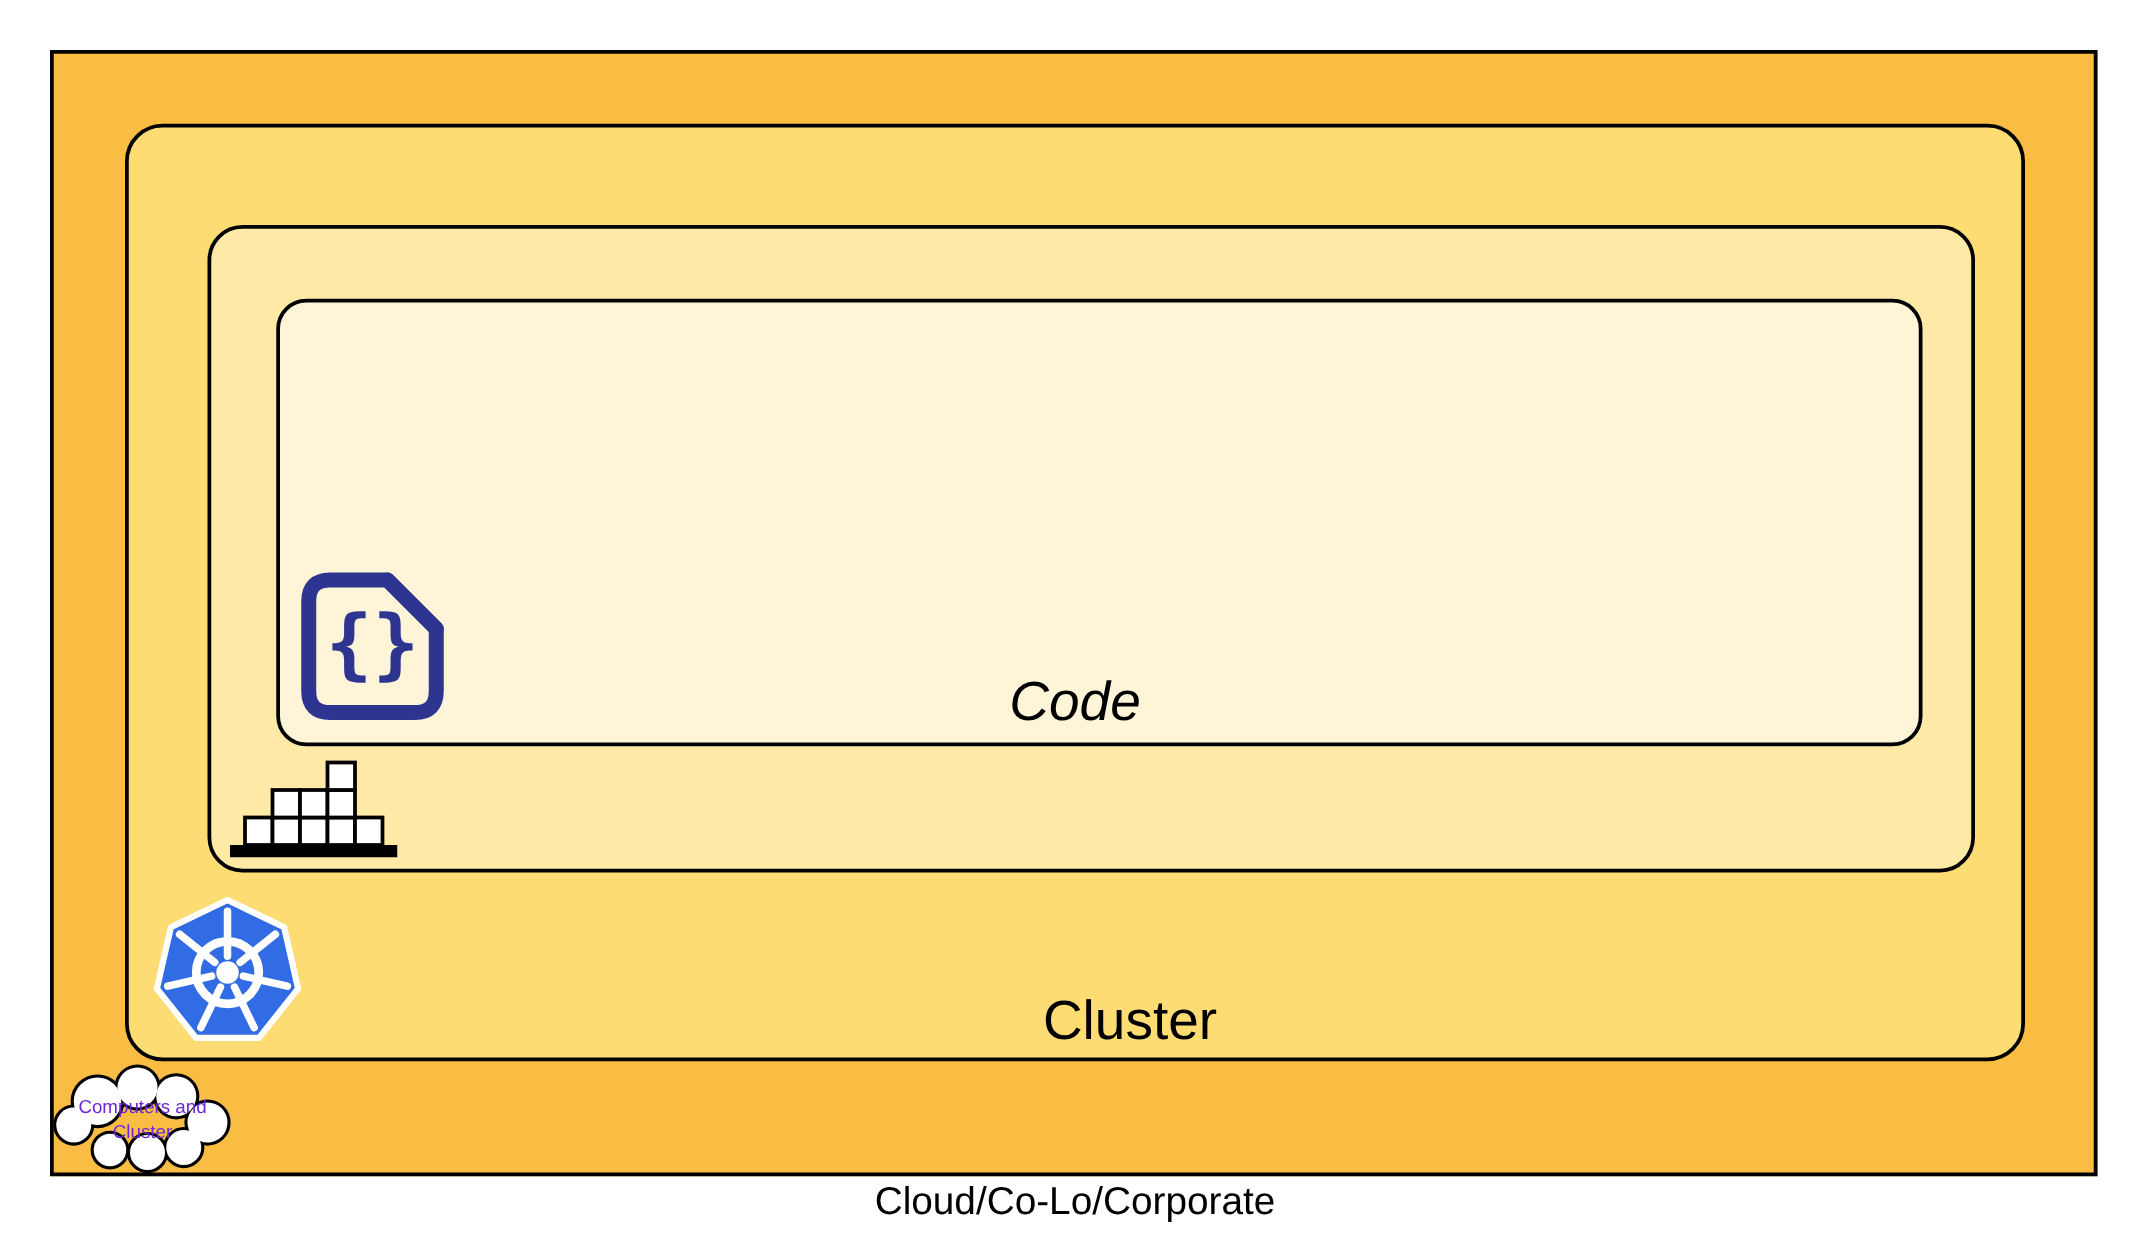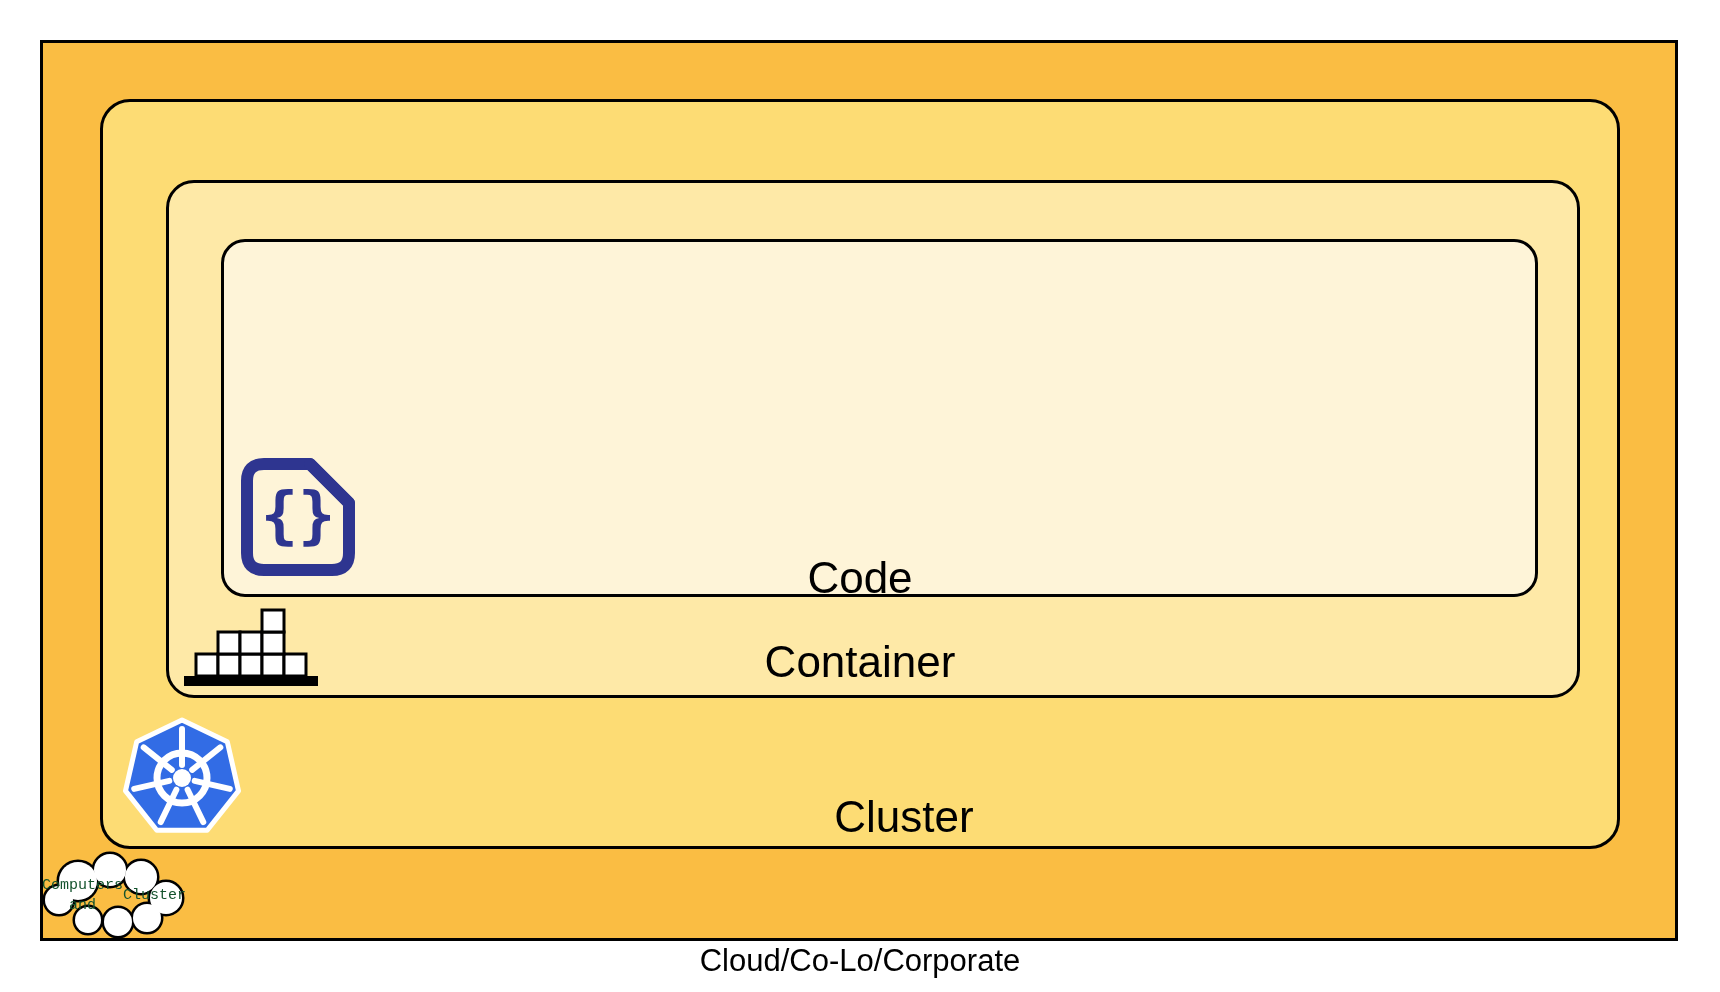--- a/index.html
+++ b/index.html
@@ -47,21 +47,21 @@
   .layer-label {
     position: absolute;
     left: 0;
     width: 1720px;
     text-align: center;
     color: #000000;
     font-size: 44px;
     line-height: 48px;
     white-space: pre;
   }
-  .label-code      { top: 554px; }
+  .label-code      { top: 538px; font-style: italic; }
   .label-container { top: 638px; }
   .label-cluster   { top: 793px; padding-left: 44px; }
   .label-datacenter {
     top: 868px;
     font-size: 31px;
     line-height: 37px;
   }
   .icon-abs { position: absolute; }
   .code-icon-wrap      { left: 238px; top: 456px; width: 120px; height: 122px; }
   .container-icon-wrap { left: 184px; top: 608px; width: 134px; height: 78px; }
@@ -79,43 +79,42 @@
     font-size: 62px;
     color: #2E3590;
     transform: translateY(-3px);
     user-select: none;
   }
   .cloud-text {
     position: absolute;
     left: 0; top: 0;
     width: 144px; height: 88px;
     display: flex;
+    flex-direction: column;
     align-items: center;
     justify-content: center;
     padding-top: 2px;
     box-sizing: border-box;
     font-size: 15px;
     line-height: 20px;
-    color: #14532d;
+    color: #6d28d9;
     text-align: center;
-    font-family: Liberation Mono, monospace;
   }
 </style>
 </head>
 <body>
 
 <div class="canvas">
 
   <div class="box box-datacenter"></div>
   <div class="box box-cluster"></div>
   <div class="box box-container"></div>
   <div class="box box-code"></div>
 
   <div class="layer-label label-code">Code</div>
-  <div class="layer-label label-container">Container</div>
   <div class="layer-label label-cluster">Cluster</div>
   <div class="layer-label label-datacenter">
     <div>Cloud/Co-Lo/Corporate</div>
     
   </div>
 
   <div class="icon-abs code-icon-wrap">
     <svg width="120" height="122" viewBox="0 0 120 122">
       <path d="M 72 8 L 26 8 Q 9 8 9 25 L 9 97 Q 9 114 26 114 L 94 114 Q 111 114 111 97 L 111 47 Z" fill="none" stroke="#2E3590" stroke-width="12" stroke-linejoin="round"></path>
       <path d="M 72 8 L 111 47" fill="none" stroke="#2E3590" stroke-width="12" stroke-linecap="round"></path>

